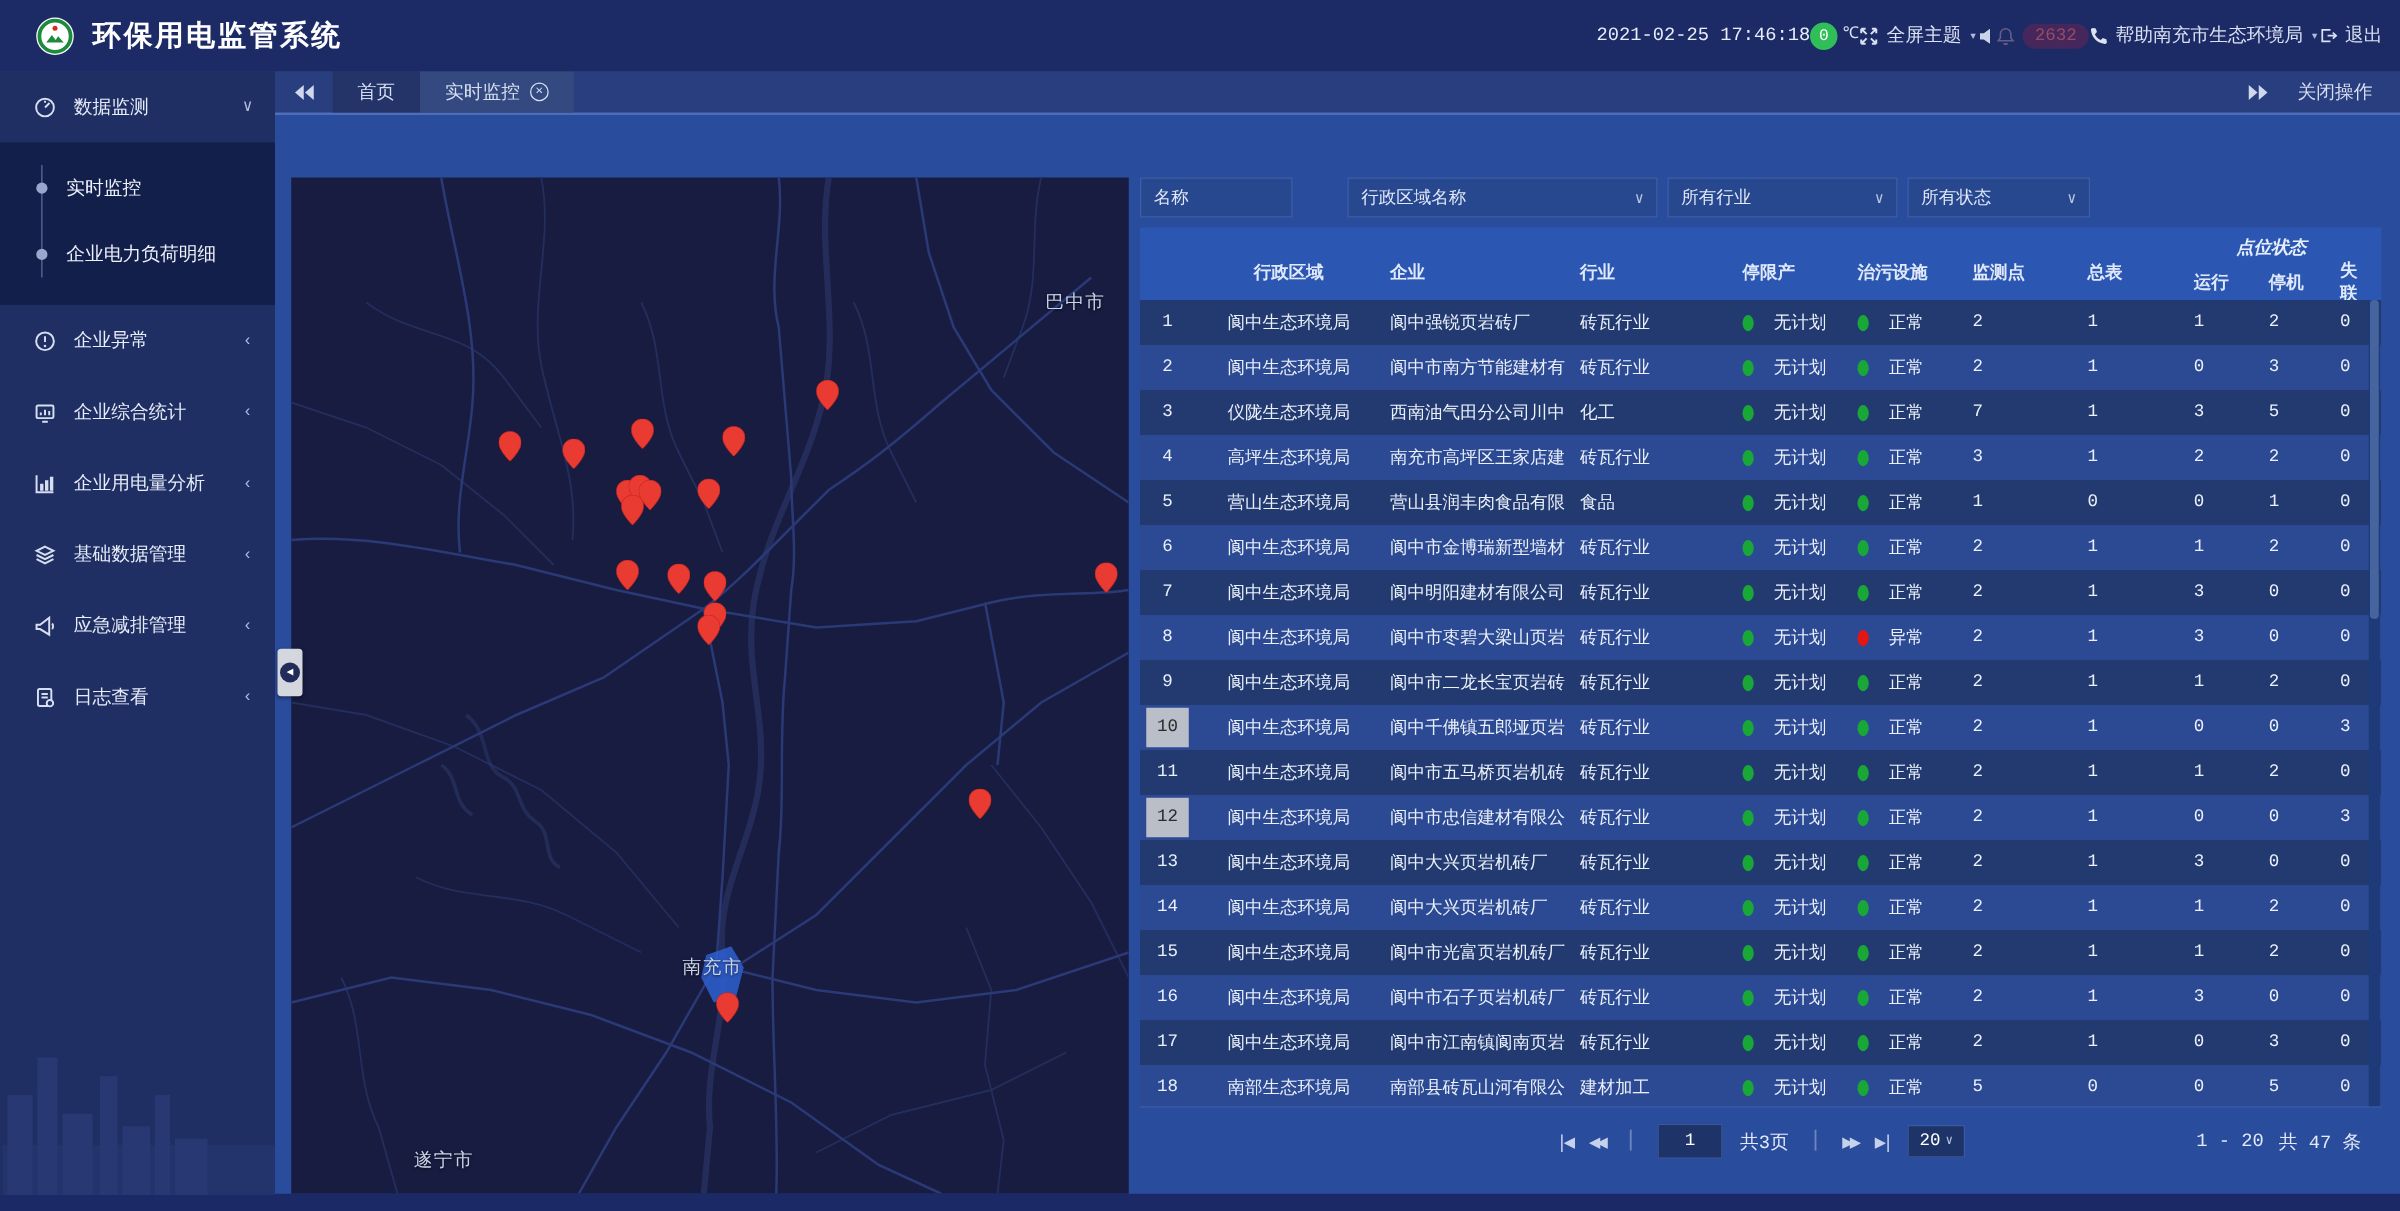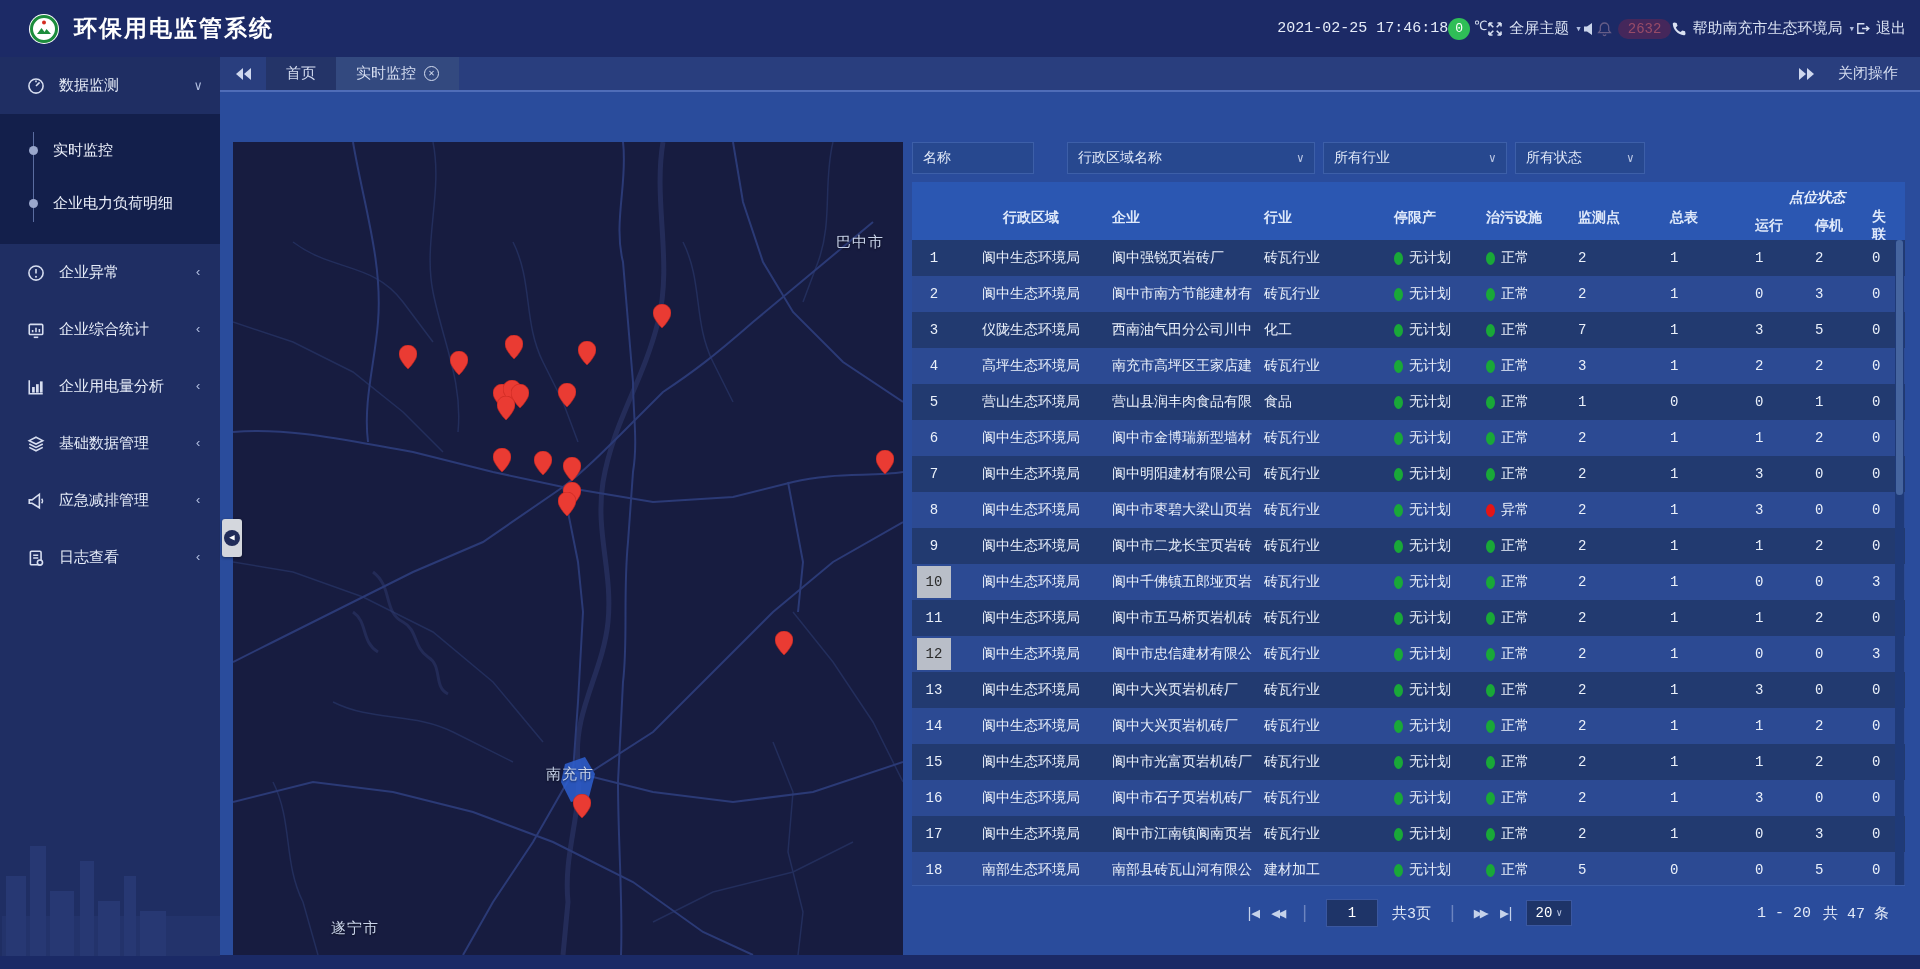--- a/index.html
+++ b/index.html
@@ -54,24 +54,24 @@
   .map .city { position:absolute; transform:translate(-50%,-50%); color:#C9D4EA; font-size:15px; letter-spacing:1px; text-shadow:0 1px 2px rgba(0,0,0,.6); white-space:nowrap; }
   .map .pin { position:absolute; width:18px; height:24px; transform:translate(-50%,-58%); }
   .collapse-handle { position:absolute; left:222px; top:519px; width:20px; height:38px; background:#D4D7DD; border-radius:3px; display:flex; align-items:center; justify-content:center; z-index:25; cursor:pointer; box-shadow:0 1px 3px rgba(0,0,0,.4); }
   .collapse-handle .cir { width:16px; height:16px; border-radius:50%; background:#212C59; color:#fff; font-size:9px; line-height:16px; text-align:center; }
   
   .panel { position:absolute; left:912px; top:142px; width:993px; height:798px; }
   .filters { display:flex; align-items:center; height:32px; margin-bottom:8px; }
   .fbox { height:32px; background:#27488F; border:1px solid #3D5FA8; color:#DFE7F6; display:flex; align-items:center; padding:0 10px; font-size:14px; }
   .fbox .fv { margin-right:auto; }
   .fbox .vcar { color:#B9C5E2; font-size:12px; margin-left:10px; }
-  .f-name { width:122px; margin-right:33px; }
+  .f-name { width:122px; margin-right:44px; }
   .f-region { width:248px; margin-right:8px; }
   .f-industry { width:184px; margin-right:8px; }
-  .f-status { width:130px; }
+  .f-status { width:146px; }
   .cols { display:grid; grid-template-columns:44px 150px 152px 128px 92px 92px 86px 86px 64px 64px 1fr; }
   .thead { position:relative; height:58px; background:#2B57B2; color:#DFE9FA; font-weight:bold; font-size:14px; }
   .thead .cols { position:absolute; left:0; right:12px; top:0; bottom:0; align-items:center; }
   .thead .hc { padding-top:10px; }
   .hc.c1 { text-align:center; }
   .hc.c2 { text-align:center; }
   .hc.c3,.hc.c4 { padding-left:6px; }
   .hc.c5 { padding-left:8px; } .hc.c6 { padding-left:8px; }
   .hc.c7 { padding-left:8px; } .hc.c8 { padding-left:14px; }
   .hc.c9 { padding-left:13px; padding-top:26px; } .hc.c10 { padding-left:9px; padding-top:26px; } .hc.c11 { padding-left:2px; padding-top:26px; }
@@ -79,21 +79,21 @@
   .tbody { height:645px; overflow:hidden; position:relative; }
   .trow { height:36px; align-items:center; color:#EAF0FA; font-size:14px; }
   .trow:nth-child(odd) { background:#223A70; }
   .trow:nth-child(even) { background:#2C4A93; }
   .tc { white-space:nowrap; overflow:hidden; }
   .tc.c1 { text-align:center; }
   .tc.c1 .num { display:inline-block; min-width:26px; padding:2px 4px; }
   .tc.c1 .num.hl { background:#B9BEC8; color:#2A2A2A; padding:8px 6px; min-width:34px; }
   .tc.c2 { text-align:center; }
   .tc.c3,.tc.c4 { padding-left:6px; }
-  .tc.c5,.tc.c6 { padding-left:8px; display:flex; align-items:center; gap:6px; }
+  .tc.c5,.tc.c6 { padding-left:8px; display:flex; align-items:center; gap:16px; }
   .tc.c7 { padding-left:8px; } .tc.c8 { padding-left:14px; }
   .tc.c9 { padding-left:13px; } .tc.c10 { padding-left:9px; } .tc.c11 { padding-left:2px; }
   .dot9 { width:9px; height:13px; border-radius:50%; flex:0 0 auto; }
   .dot9.g { background:#19A838; }
   .dot9.r { background:#E41515; }
   .scrollbar { position:absolute; right:1px; top:0; width:9px; height:645px; background:#1F3A78; }
   .scrollbar .thumb { position:absolute; left:1px; right:1px; top:0; height:255px; background:#46659F; border-radius:3px; }
   
   .pager { position:relative; height:55px; background:#2A4C9C; border-top:1px solid #3A5CA8; display:flex; align-items:center; justify-content:center; gap:14px; color:#C9D4EA; }
   .pg-ic { display:flex; align-items:center; gap:1px; color:#C5D2EA; font-size:15px; cursor:pointer; letter-spacing:-3px; }

